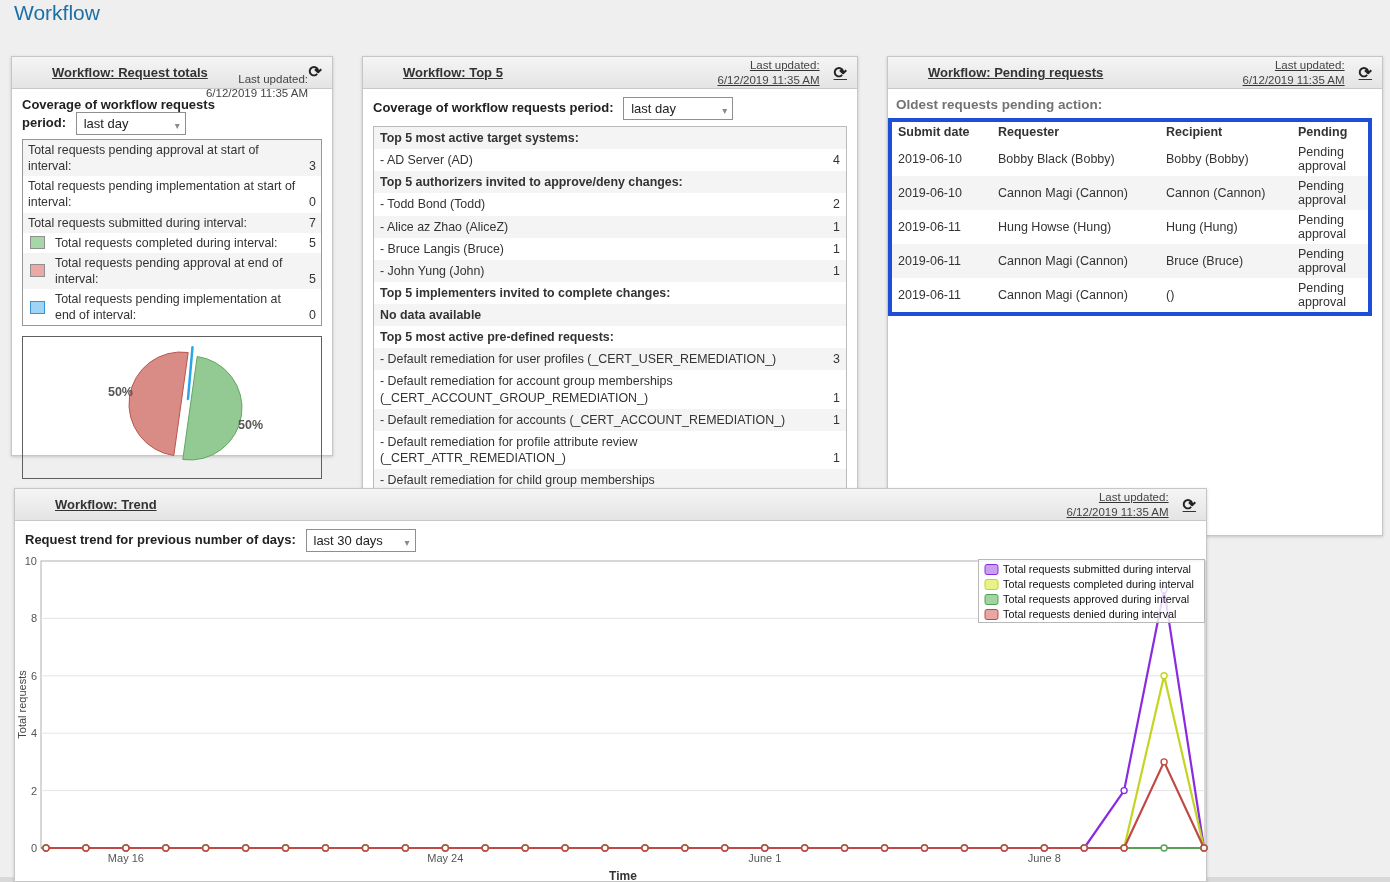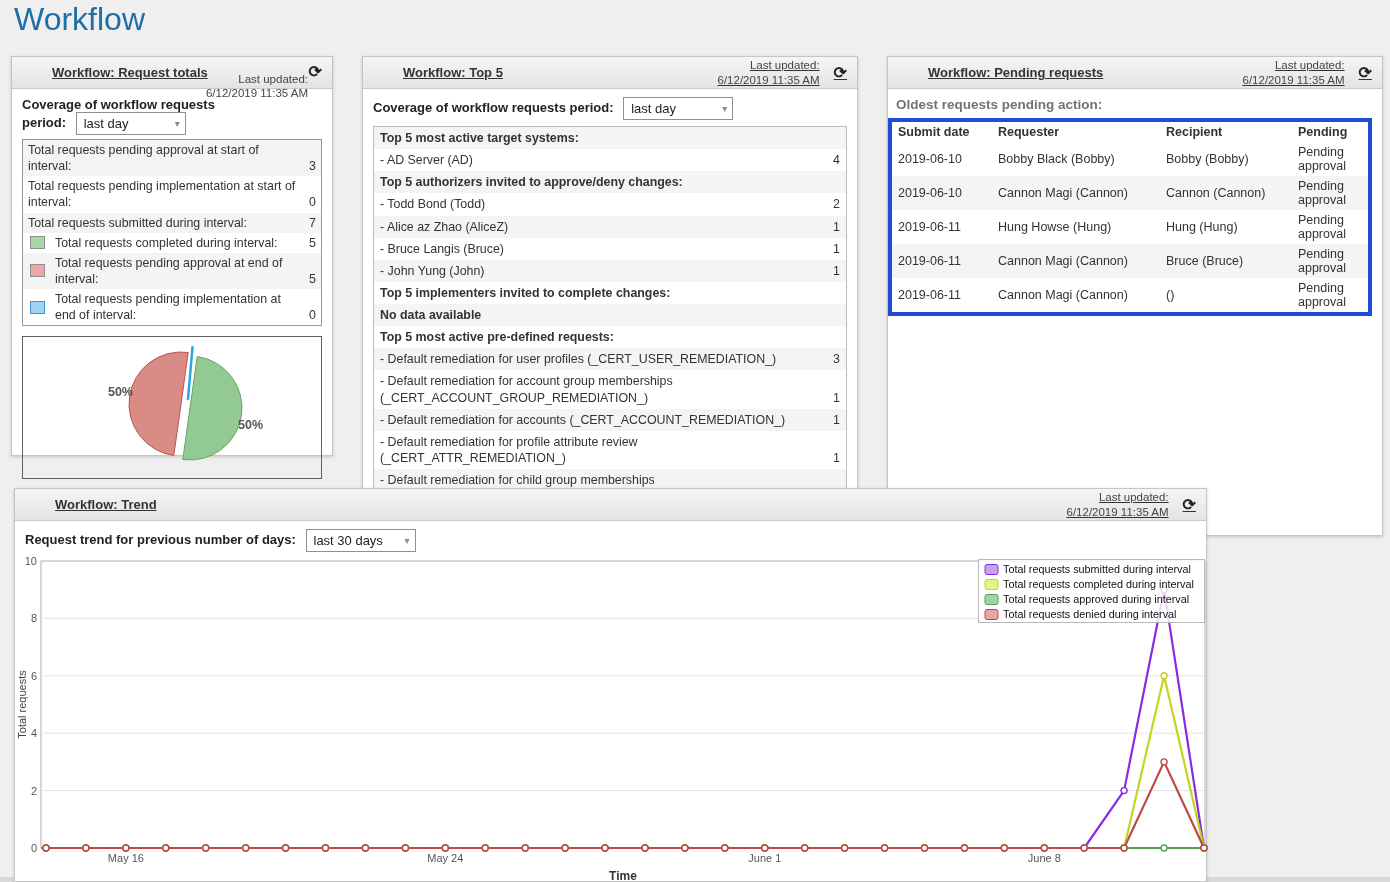--- a/index.html
+++ b/index.html
@@ -1,36 +1,36 @@
 <!DOCTYPE html>
 <html><head>
 <meta charset="utf-8">
 <style>
   html,body{margin:0;padding:0;}
   body{width:1390px;height:882px;overflow:hidden;background:#efefef;
        font-family:"Liberation Sans",sans-serif;color:#333;position:relative;}
-  .page-title{position:absolute;left:14px;top:1px;font-size:32px;font-weight:500;color:#1d6fa5;margin:0;}
+  .page-title{position:absolute;left:14px;top:1px;font-size:21px;font-weight:500;color:#1d6fa5;margin:0;}
   .bottom-strip{position:absolute;left:0;right:0;bottom:0;height:5px;background:#d9d9d9;z-index:0;}
   .panel{position:absolute;background:#fff;border:1px solid #c6c6c6;box-shadow:0 1px 3px rgba(0,0,0,.18);z-index:1;box-sizing:border-box;}
   .p1{left:11px;top:56px;width:322px;height:400px;}
   .p2{left:362px;top:56px;width:496px;height:476px;}
   .p3{left:887px;top:56px;width:496px;height:480px;}
   .ptrend{left:14px;top:488px;width:1193px;height:394px;}
   .phdr{height:32px;background:linear-gradient(#f5f5f5,#e4e4e4);border-bottom:1px solid #c9c9c9;
         display:flex;align-items:center;padding:0 6px 0 40px;position:relative;box-sizing:border-box;text-decoration:underline;}
   .ptitle{font-size:13px;font-weight:bold;color:#333;flex:1;white-space:nowrap;}
   .updated{font-size:11.5px;color:#444;text-align:right;line-height:1.25;margin-right:10px;}
   .p1 .updated{position:absolute;top:15px;right:14px;background:transparent;}
   .refresh-btn{background:none;border:none;font-size:16px;font-weight:bold;color:#222;cursor:pointer;
         padding:0 4px;line-height:1;}
   .p1 .refresh-btn{position:absolute;top:7px;right:6px;}
   .filter{margin:8px 10px 6px 10px;font-size:13px;}
   .p1 .filter{width:220px;margin-bottom:4px;}
   .flabel{font-weight:bold;color:#222;}
-  .sel{display:inline-flex;justify-content:space-between;align-items:center;vertical-align:middle;
+  .sel{display:inline-flex;justify-content:space-between;align-items:flex-end;vertical-align:middle;
        width:96px;border:1px solid #8f8f8f;background:#fff;padding:3px 5px 3px 7px;font-size:13px;
        margin-left:6px;cursor:pointer;color:#222;}
   .sel .arrow{color:#8a8a8a;font-size:10px;}
   .stat-list{margin:2px 10px 0 10px;border:1px solid #979797;}
   .stat-row{display:flex;padding:2px 5px;font-size:12.4px;line-height:1.3;}
   .stat-row:nth-child(odd){background:#f4f4f4;}
   .stat-row .swatch{width:15px;height:13px;border:1px solid #999;margin:0 10px 0 2px;align-self:center;flex:none;box-sizing:border-box;}
   .stat-row .lbl{flex:1;}
   .stat-row .val{margin-left:8px;align-self:flex-end;}
   .pie-box{margin:10px;border:1px solid #5f5f5f;height:141px;position:relative;}

